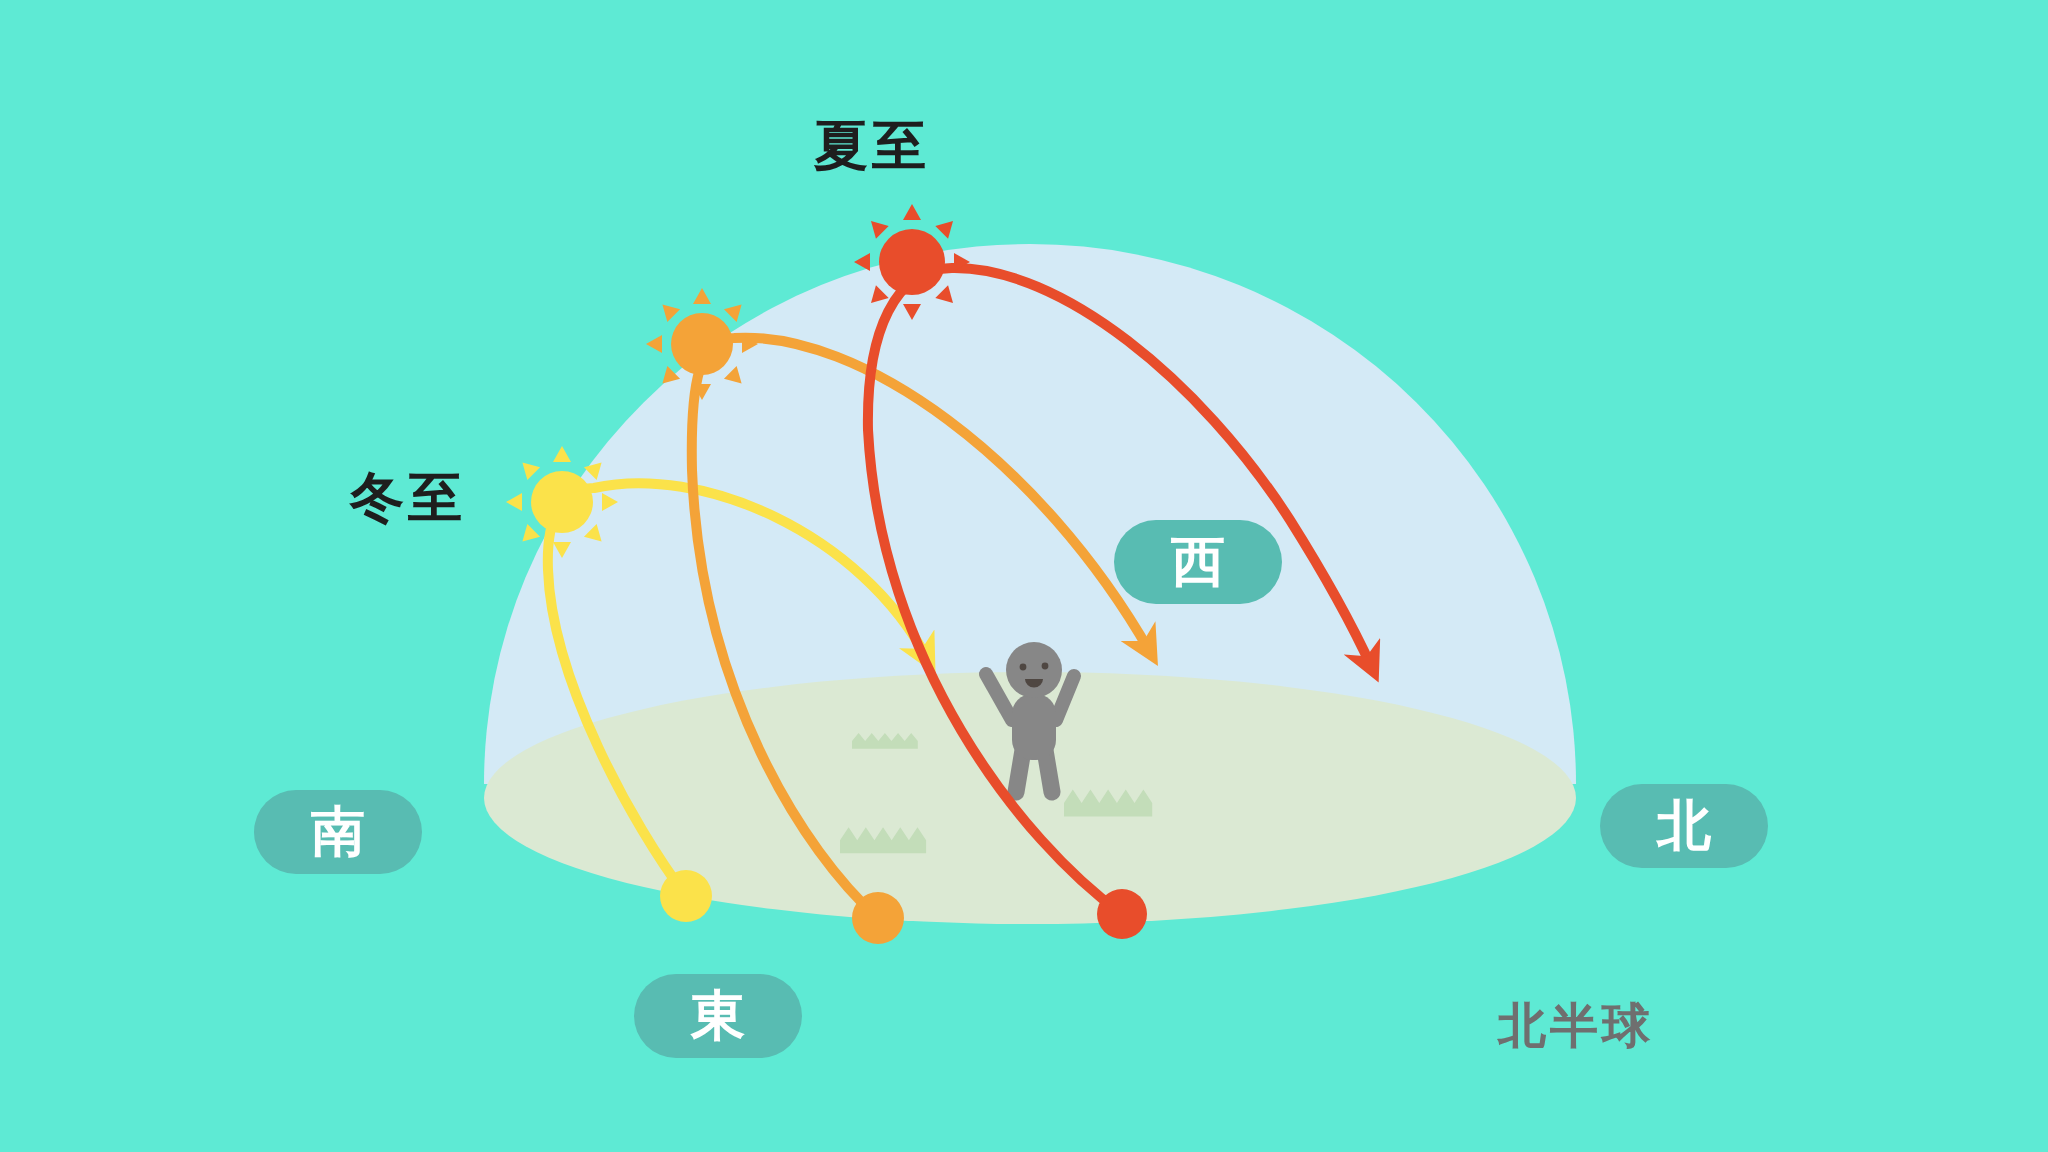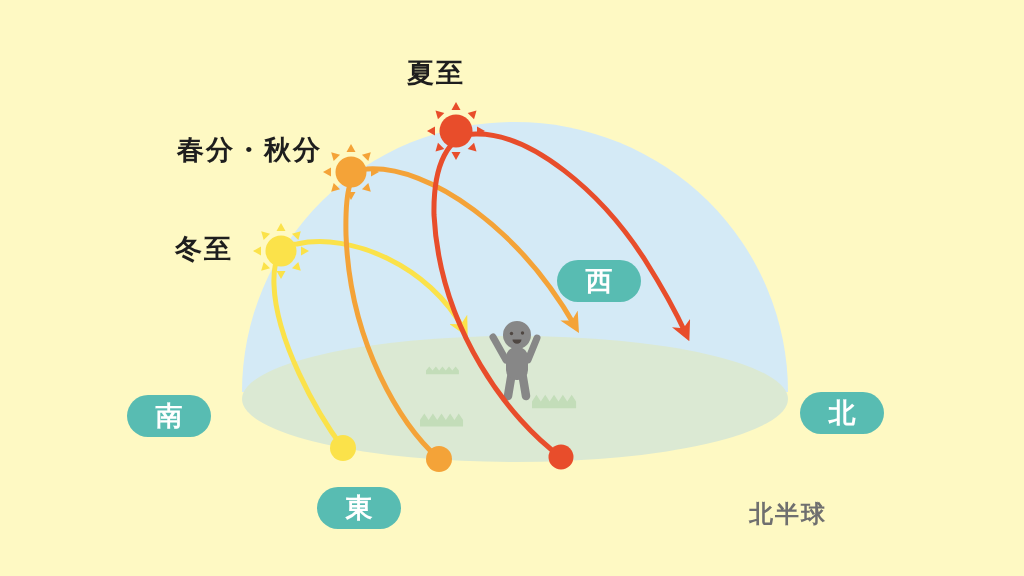--- a/index.html
+++ b/index.html
@@ -1,17 +1,17 @@
 <!DOCTYPE html>
 <html style="--sky-dome: #D4EAF6; --ground: #DBE9D3; --grass: #C3DDB9; --summer-path: #E84D2B; --equinox-path: #F4A338; --winter-path: #FBE24A; --badge-bg: #58BCB2; --badge-text: #FFFFFF; --label-text: #1E1E1E; --caption-text: #6F6F6F; --person-body: #878787; --person-face: #4F4742;"><head>
 <meta charset="utf-8">
 <style>
   html,body{margin:0;padding:0;background:#ffffff;}
   #stage{
-    position:relative;width:1024px;height:576px;background:#fef9c3;overflow:hidden;
+    position:relative;width:1024px;height:576px;background:#5eead4;overflow:hidden;
     font-family:"Liberation Sans","DejaVu Sans",sans-serif;
   }
   #scene{position:absolute;left:0;top:0;}
   .season-label{
     position:absolute;font-weight:bold;font-size:27px;letter-spacing:2px;
     color:var(--label-text,#1e1e1e);white-space:nowrap;line-height:1;
   }
   .badge{
     position:absolute;width:84px;height:42px;border-radius:21px;
     background:var(--badge-bg,#58bcb2);color:var(--badge-text,#ffffff);
@@ -108,21 +108,20 @@
       <path d="M-4.5,0 L4.5,0 L0,-8 Z" transform="rotate(135) translate(0,-21)"></path>
       <path d="M-4.5,0 L4.5,0 L0,-8 Z" transform="rotate(180) translate(0,-21)"></path>
       <path d="M-4.5,0 L4.5,0 L0,-8 Z" transform="rotate(225) translate(0,-21)"></path>
       <path d="M-4.5,0 L4.5,0 L0,-8 Z" transform="rotate(270) translate(0,-21)"></path>
       <path d="M-4.5,0 L4.5,0 L0,-8 Z" transform="rotate(315) translate(0,-21)"></path>
       <circle r="16.5"></circle>
     </g>
   </svg>
 
   <div class="season-label" style="left:407px;top:60px;">夏至</div>
-  <div class="season-label" style="left:177px;top:137px;">春分・秋分</div>
   <div class="season-label" style="left:175px;top:236px;">冬至</div>
 
   <div class="badge" style="left:127px;top:395px;">南</div>
   <div class="badge" style="left:317px;top:487px;">東</div>
   <div class="badge" style="left:557px;top:260px;">西</div>
   <div class="badge" style="left:800px;top:392px;">北</div>
 
   <div class="caption" style="left:738px;top:502px;">北半球</div>
 
 </div>

